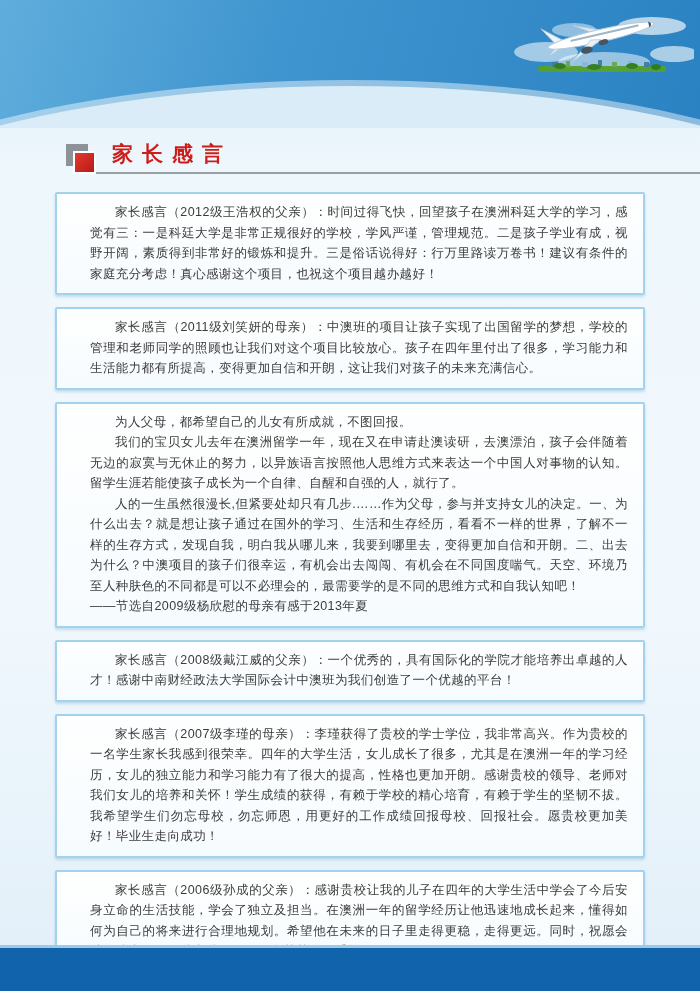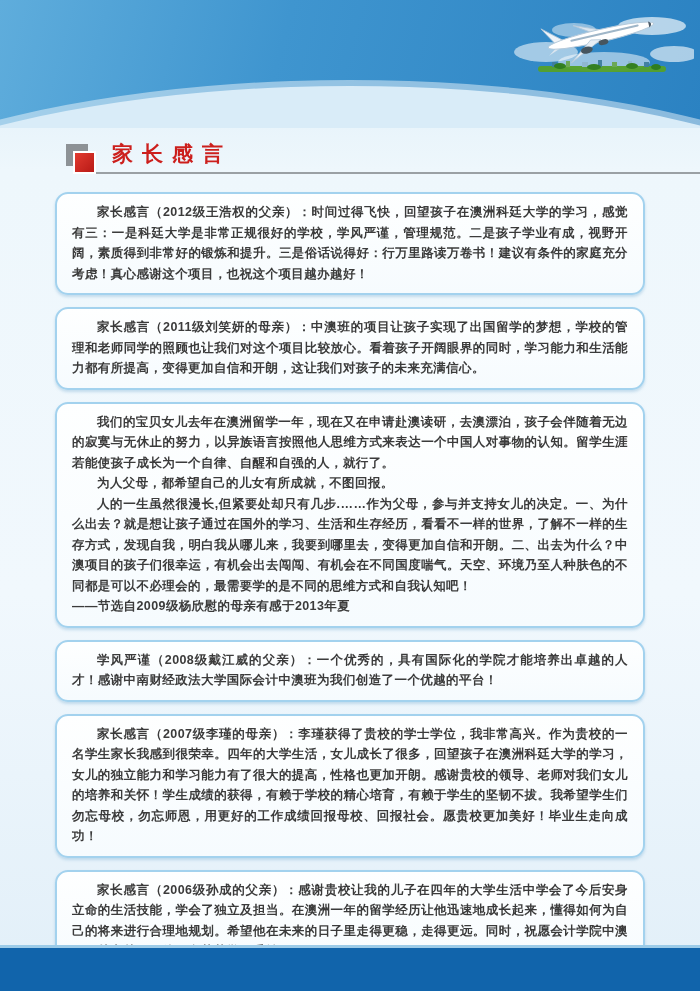--- a/index.html
+++ b/index.html
@@ -62,25 +62,24 @@
     position:absolute; left:46px; bottom:12px;
     font-size:21px; font-weight:bold; color:#cc1f1c;
     letter-spacing:9px;
   }
 
   
   .content { padding:12px 55px 0 55px; }
   .card {
     background:linear-gradient(#feffff,#f6fbfe);
     border:2px solid #a3d2ee;
-    border-radius:13px;
+    border-radius:2px;
     box-shadow:0 2px 3px rgba(110,165,205,0.35);
-    padding:8px 15px 9px 15px;
+    padding:8px 15px 9px 33px;
     margin-bottom:12px;
-    font-weight:bold;
   }
   .card p {
     font-size:12.5px;
     line-height:1.64;
     letter-spacing:0.4px;
     color:#3b3b3b;
     text-indent:2em;
     text-align:justify;
   }
   .card p.attribution {
@@ -160,37 +159,37 @@
     <div class="title-text">家长感言</div>
   </div>
 
   <div class="content">
 
     <div class="card">
       <p>家长感言（2012级王浩权的父亲）：时间过得飞快，回望孩子在澳洲科廷大学的学习，感觉有三：一是科廷大学是非常正规很好的学校，学风严谨，管理规范。二是孩子学业有成，视野开阔，素质得到非常好的锻炼和提升。三是俗话说得好：行万里路读万卷书！建议有条件的家庭充分考虑！真心感谢这个项目，也祝这个项目越办越好！</p>
     </div>
 
     <div class="card">
-      <p>家长感言（2011级刘笑妍的母亲）：中澳班的项目让孩子实现了出国留学的梦想，学校的管理和老师同学的照顾也让我们对这个项目比较放心。看着孩子开阔眼界的同时，学习能力和生活能力都有所提高，变得更加自信和开朗，这让我们对孩子的未来充满信心。</p>
+      <p>家长感言（2011级刘笑妍的母亲）：中澳班的项目让孩子实现了出国留学的梦想，学校的管理和老师同学的照顾也让我们对这个项目比较放心。孩子在四年里付出了很多，学习能力和生活能力都有所提高，变得更加自信和开朗，这让我们对孩子的未来充满信心。</p>
     </div>
 
 
     <div class="card">
+      <p>为人父母，都希望自己的儿女有所成就，不图回报。</p>
       <p>我们的宝贝女儿去年在澳洲留学一年，现在又在申请赴澳读研，去澳漂泊，孩子会伴随着无边的寂寞与无休止的努力，以异族语言按照他人思维方式来表达一个中国人对事物的认知。留学生涯若能使孩子成长为一个自律、自醒和自强的人，就行了。</p>
-      <p>为人父母，都希望自己的儿女有所成就，不图回报。</p>
       <p>人的一生虽然很漫长,但紧要处却只有几步.……作为父母，参与并支持女儿的决定。一、为什么出去？就是想让孩子通过在国外的学习、生活和生存经历，看看不一样的世界，了解不一样的生存方式，发现自我，明白我从哪儿来，我要到哪里去，变得更加自信和开朗。二、出去为什么？中澳项目的孩子们很幸运，有机会出去闯闯、有机会在不同国度喘气。天空、环境乃至人种肤色的不同都是可以不必理会的，最需要学的是不同的思维方式和自我认知吧！</p>
       <p class="attribution">——节选自2009级杨欣慰的母亲有感于2013年夏</p>
     </div>
 
     <div class="card">
-      <p>学风严谨（2008级戴江威的父亲）：一个优秀的，具有国际化的学院才能培养出卓越的人才！感谢中南财经政法大学国际会计中澳班为我们创造了一个优越的平台！</p>
+      <p>家长感言（2008级戴江威的父亲）：一个优秀的，具有国际化的学院才能培养出卓越的人才！感谢中南财经政法大学国际会计中澳班为我们创造了一个优越的平台！</p>
     </div>
 
     <div class="card">
-      <p>家长感言（2007级李瑾的母亲）：李瑾获得了贵校的学士学位，我非常高兴。作为贵校的一名学生家长我感到很荣幸。四年的大学生活，女儿成长了很多，回望孩子在澳洲科廷大学的学习，女儿的独立能力和学习能力有了很大的提高，性格也更加开朗。感谢贵校的领导、老师对我们女儿的培养和关怀！学生成绩的获得，有赖于学校的精心培育，有赖于学生的坚韧不拔。我希望学生们勿忘母校，勿忘师恩，用更好的工作成绩回报母校、回报社会。愿贵校更加美好！毕业生走向成功！</p>
+      <p>家长感言（2007级李瑾的母亲）：李瑾获得了贵校的学士学位，我非常高兴。作为贵校的一名学生家长我感到很荣幸。四年的大学生活，女儿成长了很多，尤其是在澳洲一年的学习经历，女儿的独立能力和学习能力有了很大的提高，性格也更加开朗。感谢贵校的领导、老师对我们女儿的培养和关怀！学生成绩的获得，有赖于学校的精心培育，有赖于学生的坚韧不拔。我希望学生们勿忘母校，勿忘师恩，用更好的工作成绩回报母校、回报社会。愿贵校更加美好！毕业生走向成功！</p>
     </div>
 
     <div class="card">
       <p>家长感言（2006级孙成的父亲）：感谢贵校让我的儿子在四年的大学生活中学会了今后安身立命的生活技能，学会了独立及担当。在澳洲一年的留学经历让他迅速地成长起来，懂得如何为自己的将来进行合理地规划。希望他在未来的日子里走得更稳，走得更远。同时，祝愿会计学院中澳项目越办越好，使更多莘莘学子受益！</p>
     </div>
 
   </div>
 
   <div class="footer-bar"></div>
 

